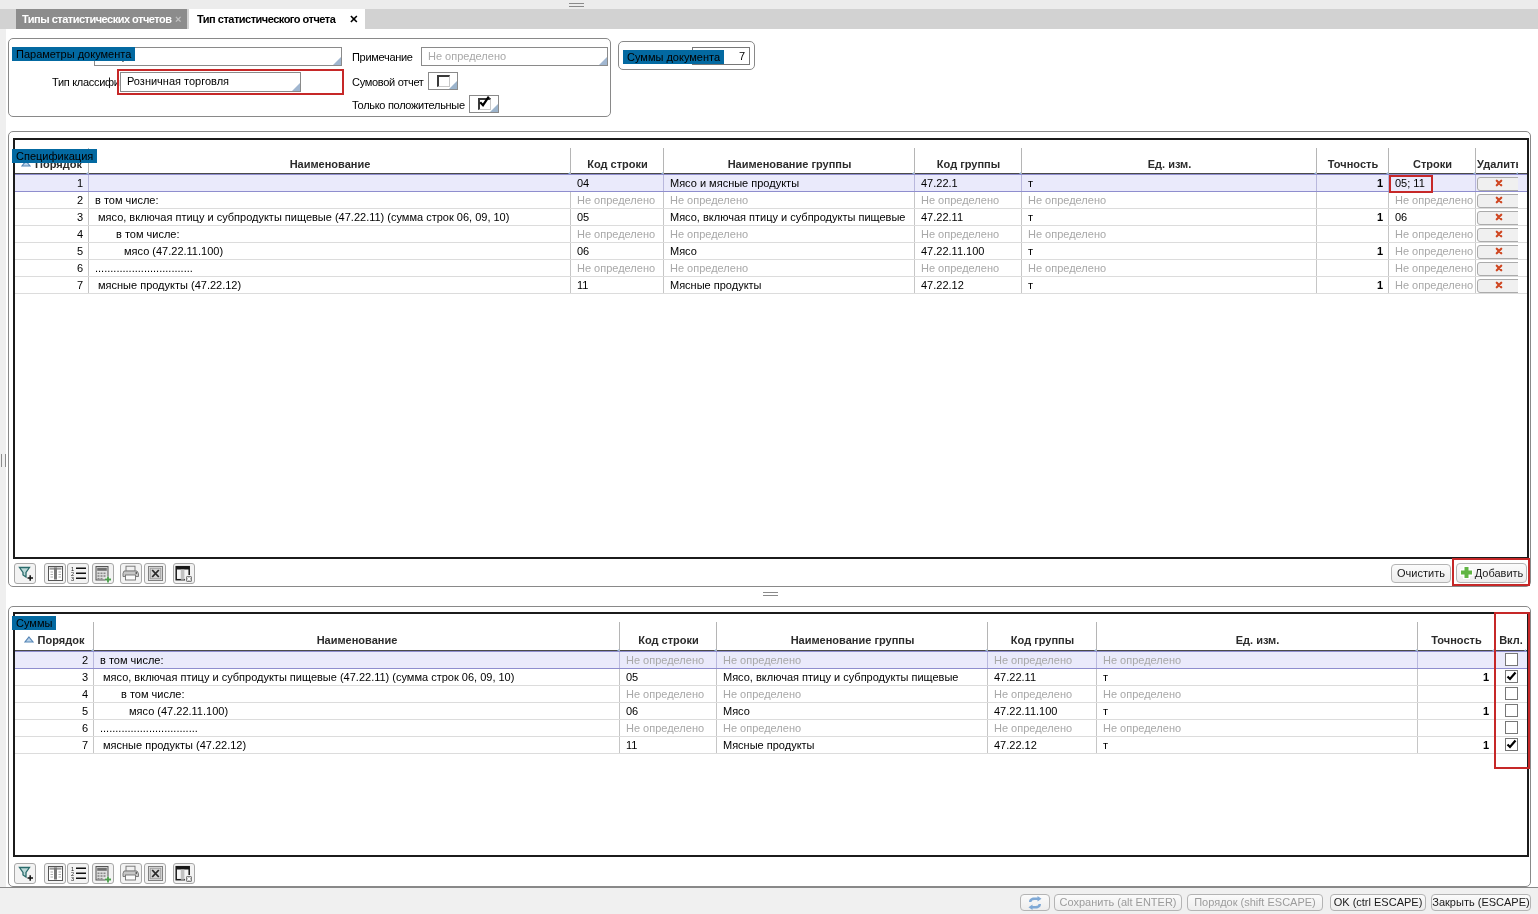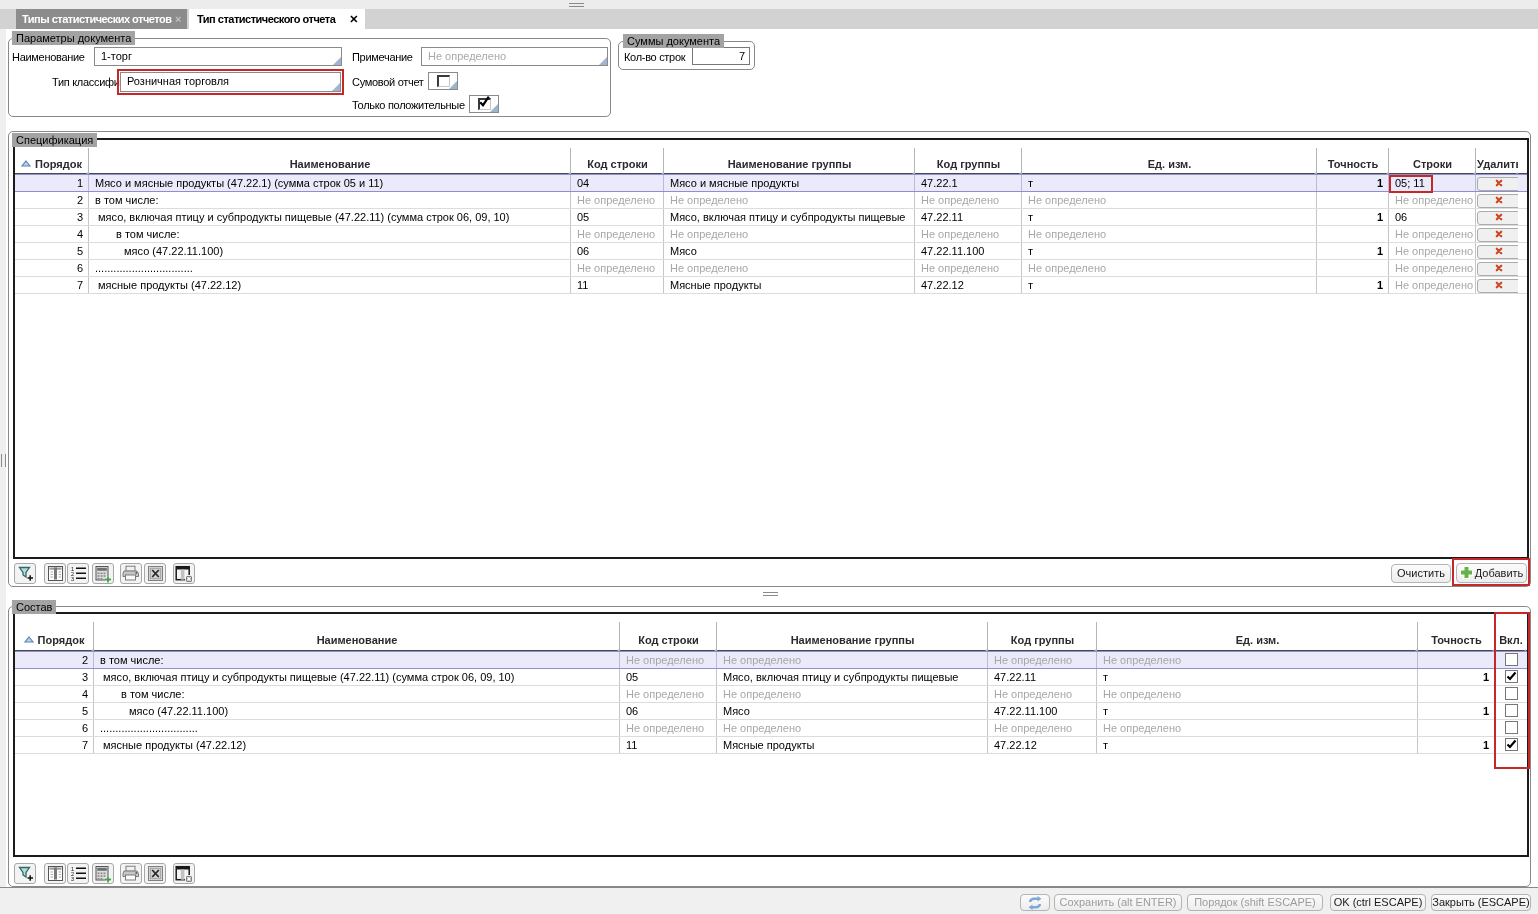--- a/index.html
+++ b/index.html
@@ -8,21 +8,21 @@
 .tabstrip {position:absolute;left:0;top:9px;width:1538px;height:20px;background:#d2d2d2;}
 .tab1 {position:absolute;left:16px;top:9px;width:171px;height:20px;background:#8c8c8c;color:#fff;font-weight:bold;line-height:20px;padding-left:6px;letter-spacing:-0.5px;}
 .tab1 .x {position:absolute;right:6px;top:0;color:#c0c0c0;font-weight:bold;}
 .tab2 {position:absolute;left:189px;top:9px;width:176px;height:20px;background:#fff;color:#000;font-weight:bold;line-height:20px;padding-left:8px;letter-spacing:-0.5px;}
 .tab2 .x {position:absolute;right:7px;top:0;color:#000;font-weight:bold;}
 .content {position:absolute;left:0;top:29px;width:1538px;height:858px;background:#fff;}
 .leftstrip {position:absolute;left:0;top:29px;width:6px;height:858px;background:#efefef;}
 .lefthandle {position:absolute;left:1px;top:454px;width:5px;height:13px;border-left:1px solid #8a8a8a;border-right:1px solid #8a8a8a;}
 
 .gb {position:absolute;border:1px solid #898989;border-radius:5px;background:#fff;}
-.lg {position:absolute;background:#a3a3a3;padding:0 4px;color:#000;height:14px;line-height:14px;z-index:3;}
+.lg {position:absolute;background:#0369a1;padding:0 4px;color:#000;height:14px;line-height:14px;z-index:3;margin-top:16px;}
 .lab {position:absolute;color:#000;height:14px;line-height:14px;white-space:nowrap;letter-spacing:-0.3px;}
 
 .inp {position:absolute;background:#fff;border:1px solid #8a8a8a;line-height:16px;padding-left:6px;white-space:nowrap;overflow:hidden;}
 .inp .fold {position:absolute;right:0;bottom:0;width:0;height:0;border-left:8px solid transparent;border-bottom:8px solid #a0b6d0;}
 .nd {color:#a8a8a8;}
 .redbox {position:absolute;border:2px solid #c62828;}
 
 .cbw {position:absolute;width:30px;height:18px;background:#fff;border:1px solid #8a8a8a;}
 .cbw .fold {position:absolute;right:0;bottom:0;width:0;height:0;border-left:8px solid transparent;border-bottom:8px solid #9cb4cc;}
 .cbw .box {position:absolute;left:8px;top:2px;width:13px;height:12px;background:#fff;border-top:2px solid #3a3a3a;border-left:2px solid #3a3a3a;border-right:1px solid #c8c8c8;border-bottom:1px solid #c8c8c8;}
@@ -82,21 +82,21 @@
 <div class="lefthandle"></div>
 
 <div class="gb" style="left:8px;top:38px;width:603px;height:79px;"></div>
 <div class="lg" style="left:12px;top:31px;">Параметры документа</div>
 <div class="lab" style="left:12px;top:50px;">Наименование</div>
 <div class="inp" style="left:94px;top:47px;width:248px;height:19px;">1-торг<i class="fold"></i></div>
 <div class="lab" style="left:352px;top:50px;">Примечание</div>
 <div class="inp" style="left:421px;top:47px;width:187px;height:19px;"><span class="nd">Не определено</span><i class="fold"></i></div>
 <div class="lab" style="left:12px;top:75px;margin-left:40px;">Тип классификатора</div>
 <div class="redbox" style="left:117px;top:69px;width:227px;height:26px;"></div>
-<div class="inp" style="left:120px;top:72px;width:221px;height:20px;">Розничная торговля<i class="fold"></i></div>
+<div class="inp" style="left:120px;top:72px;width:181px;height:20px;">Розничная торговля<i class="fold"></i></div>
 <div class="lab" style="left:352px;top:75px;">Сумовой отчет</div>
 <div class="cbw" style="left:428px;top:72px;">
     <span class="box"></span>
     <i class="fold"></i>
   </div>
 <div class="lab" style="left:352px;top:98px;text-align:center;">Только положительные</div>
 <div class="cbw" style="left:469px;top:95px;">
     <span class="box"></span>
     <svg width="14" height="14" viewBox="0 0 14 14">
       <path d="M3.2 7.2 L6 10.2 L11.8 1.6" stroke="#000" stroke-width="2.2" fill="none"></path>
@@ -120,21 +120,20 @@
 <div class="hc a2">Код строки<i class="ct"></i></div>
 <div class="hc a3">Наименование группы<i class="ct"></i></div>
 <div class="hc a4">Код группы<i class="ct"></i></div>
 <div class="hc a5">Ед. изм.<i class="ct"></i></div>
 <div class="hc a6">Точность<i class="ct"></i></div>
 <div class="hc a7">Строки<i class="ct"></i></div>
 <div class="hc a8" style="border-right:none">Удалить<i class="ct"></i></div>
 </div>
 <div class="tr sel" style="top:34px">
 <div class="td a0 num">1</div>
-      <div class="td a1">Мясо и мясные продукты (47.22.1) (сумма строк 05 и 11)</div>
       <div class="td a2">04</div>
       <div class="td a3">Мясо и мясные продукты</div>
       <div class="td a4">47.22.1</div>
       <div class="td a5">т</div>
       <div class="td a6 num bold">1</div>
       <div class="td a7">05; 11</div>
       <div class="td a8 ctr"><span class="delbtn"><svg width="8" height="8" viewBox="0 0 9 9">
             <path d="M2 2 L7 7 M7 2 L2 7" stroke="#cf4722" stroke-width="2.5" stroke-linecap="round"></path>
           </svg></span></div>
 </div>
@@ -272,21 +271,21 @@
 <div class="redbox" style="left:1452px;top:558px;width:78px;height:28px;"></div>
 <div class="btn" style="left:1456px;top:563px;width:71px;height:20px;line-height:18px;"><span style="vertical-align:middle;margin-right:2px;display:inline-block;margin-top:2px;"><svg width="13" height="13" viewBox="0 0 13 13">
         <path d="M0 6.5 h13 M6.5 0 v13" stroke="#fff" stroke-width="7"></path>
         <path d="M1 6.5 h11" stroke="#61b544" stroke-width="4"></path>
         <path d="M6.5 1 v11" stroke="#61b544" stroke-width="4"></path>
       </svg></span>Добавить</div>
 
 <div class="splith"></div>
 
 <div class="gb" style="left:8px;top:606px;width:1523px;height:281px;"></div>
-<div class="lg" style="left:12px;top:600px;">Состав</div>
+<div class="lg" style="left:12px;top:600px;">Суммы</div>
 <div class="twrap" style="left:13px;top:612px;width:1516px;height:245px;">
 <div class="th th2">
 <div class="hc b0"><svg class="sortt" width="10" height="7" viewBox="0 0 10 7">
           <path d="M5 1 L9 6 L1 6 Z" fill="#b9d2ea" stroke="#5585b5" stroke-width="1.1"></path>
         </svg><span>Порядок</span><i class="ct"></i></div>
 <div class="hc b1">Наименование<i class="ct"></i></div>
 <div class="hc b2">Код строки<i class="ct"></i></div>
 <div class="hc b3">Наименование группы<i class="ct"></i></div>
 <div class="hc b4">Код группы<i class="ct"></i></div>
 <div class="hc b5">Ед. изм.<i class="ct"></i></div>

